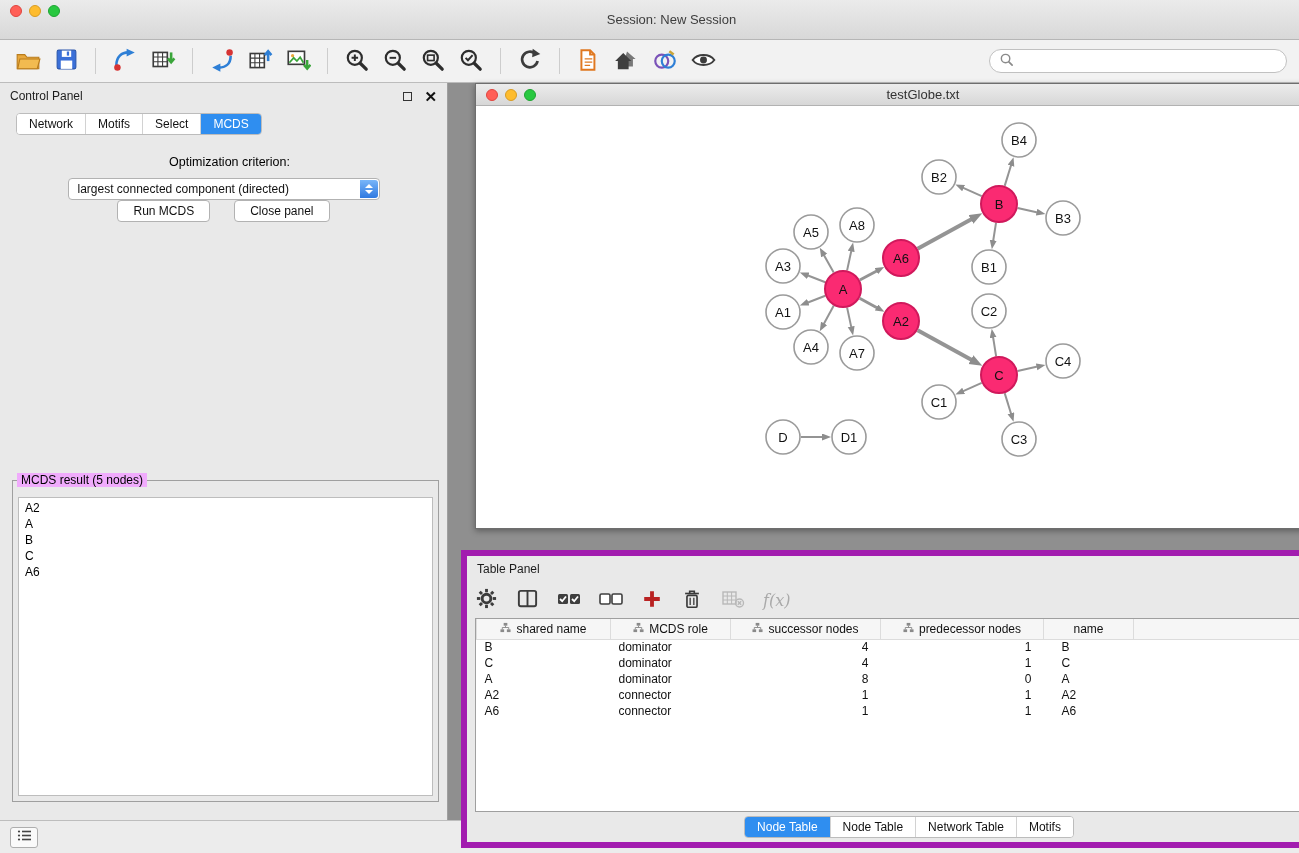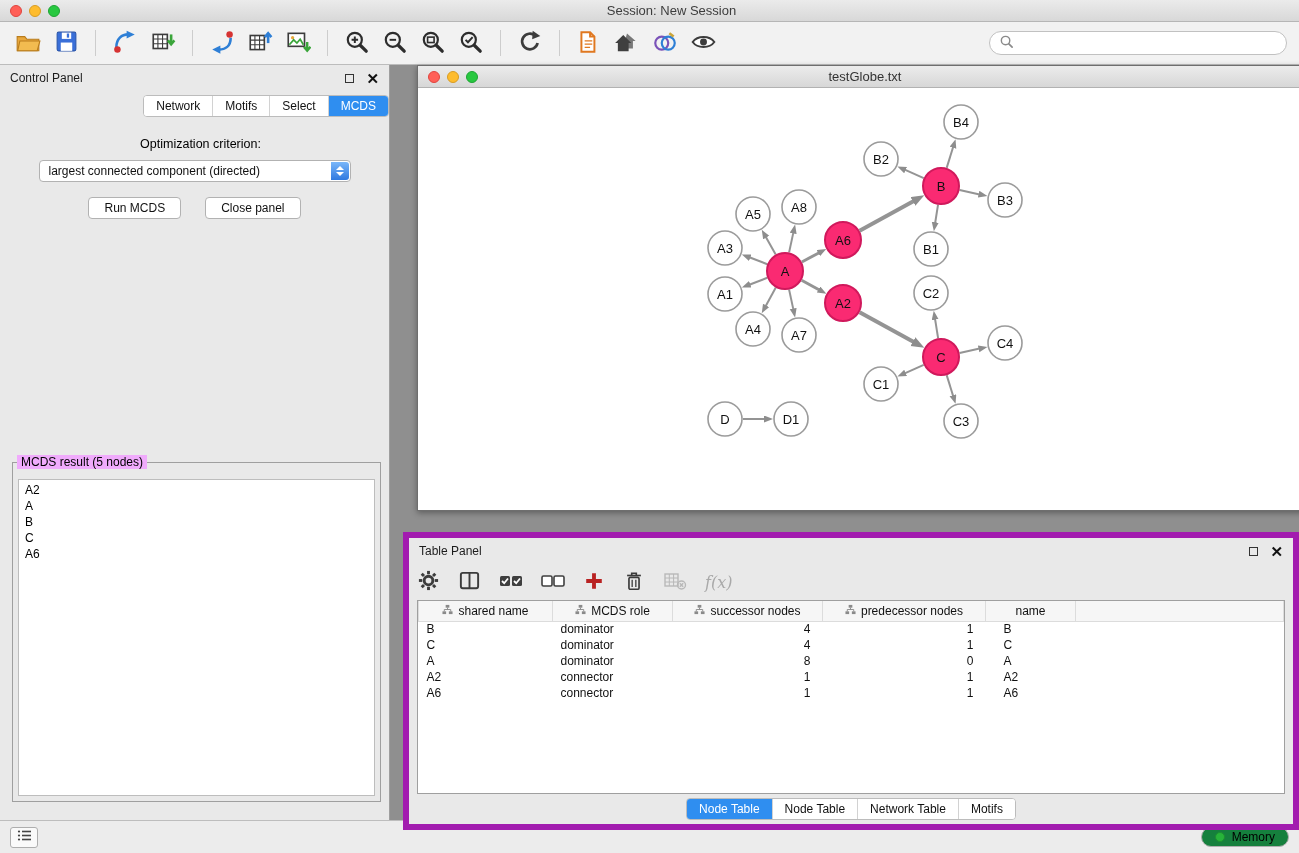--- a/index.html
+++ b/index.html
@@ -1,55 +1,55 @@
 <!DOCTYPE html>
 <html><head>
 <meta charset="utf-8">
 <style>
   * { margin:0; padding:0; box-sizing:border-box; }
   html,body { width:1299px; height:853px; overflow:hidden; }
   body { font-family:"Liberation Sans", sans-serif; font-size:13px; background:#ececec; color:#111; }
   .app { position:relative; width:1299px; height:853px; display:flex; flex-direction:column; }
 
   
-  .titlebar { height:22px; background:linear-gradient(#ebebeb,#d8d8d8); border-bottom:1px solid #b6b6b6; position:relative; display:flex; align-items:center; flex:0 0 auto;padding-left:44px; }
+  .titlebar { height:40px; background:linear-gradient(#ebebeb,#d8d8d8); border-bottom:1px solid #b6b6b6; position:relative; display:flex; align-items:center; flex:0 0 auto;padding-left:44px; }
   .traffic { position:absolute; left:10px; top:5px; display:flex; gap:7px; }
   .light { width:12px; height:12px; border-radius:50%; display:inline-block; }
   .light.red { background:#ff5f57; border:1px solid #e0443e; }
   .light.yellow { background:#febc2e; border:1px solid #d89c23; }
   .light.green { background:#28c840; border:1px solid #1ea433; }
   .win-title { flex:1; text-align:center; font-size:13px; color:#3d3d3d; }
 
   
   .toolbar { height:43px; background:#f2f2f2; border-bottom:1px solid #bcbcbc; display:flex; align-items:center; padding:0 12px; gap:6px; flex:0 0 auto; }
   .tool-btn { width:32px; height:32px; display:flex; align-items:center; justify-content:center; background:transparent; border:none; cursor:pointer; }
   .tool-sep { width:1px; height:26px; background:#cdcdcd; margin:0 7px; }
   .search-box { margin-left:auto; width:298px; height:24px; border:1px solid #c1c1c1; border-radius:12px; background:#fff; display:flex; align-items:center; padding:0 9px; gap:5px; }
   .search-box input { border:none; outline:none; flex:1; font-size:12px; background:transparent; font-family:"Liberation Sans",sans-serif; }
 
   
   .main { flex:1; display:flex; min-height:0; }
 
   
-  .control-panel { width:390px; background:#e9e9e9; border-right:1px solid #9f9f9f; position:relative; flex:0 0 auto; }
+  .control-panel { width:448px; background:#e9e9e9; border-right:1px solid #9f9f9f; position:relative; flex:0 0 auto; }
   .panel-header { height:26px; display:flex; align-items:center; padding:0 10px; font-size:12px; color:#1c1c1c; }
   .hdr-icons { margin-left:auto; display:flex; gap:12px; align-items:center; }
   .float-icon { width:9px; height:9px; border:1.5px solid #333; display:inline-block; }
   .close-icon { font-size:15px; font-weight:bold; color:#111; line-height:1; }
-  .cp-tabs { display:flex; justify-content:flex-end; padding:4px 0 8px; }
+  .cp-tabs { display:flex; justify-content:flex-start; padding:4px 16px 8px; }
   .seg { display:inline-flex; border:1px solid #bcbcbc; border-radius:4px; overflow:hidden; background:#fff; }
   .seg-btn { font-size:12px; padding:3px 12px; border:none; background:#fff; color:#111; border-left:1px solid #d2d2d2; cursor:pointer; font-family:"Liberation Sans",sans-serif; }
   .seg-btn:first-child { border-left:none; }
   .seg-btn.selected { background:#2f8ef0; color:#fff; }
   .opt-label { text-align:center; font-size:12.5px; margin-top:12px; color:#000;padding-left:12px; }
   .dropdown { margin:9px auto 0; width:312px; height:22px; background:#fff; border:1px solid #b2b2b2; border-radius:4px; display:flex; align-items:center; position:relative; font-size:12px; padding:0 22px 0 9px; cursor:pointer; }
   .stepper { position:absolute; right:1px; top:1px; bottom:1px; width:18px; background:linear-gradient(#79b6f9,#2f79e0); border-radius:0 3px 3px 0; display:flex; flex-direction:column; align-items:center; justify-content:center; gap:2px; }
   .chev-up { width:0; height:0; border-left:4px solid transparent; border-right:4px solid transparent; border-bottom:4px solid #fff; }
   .chev-down { width:0; height:0; border-left:4px solid transparent; border-right:4px solid transparent; border-top:4px solid #fff; }
-  .btn-row { display:flex; justify-content:center; gap:24px; margin-top:15px; }
+  .btn-row { display:flex; justify-content:center; gap:24px; }
   .mac-btn { font-size:12px; padding:3px 15px; background:#fff; border:1px solid #b2b2b2; border-radius:4px; color:#111; cursor:pointer; font-family:"Liberation Sans",sans-serif; }
   .result-fieldset { position:absolute; left:12px; right:8px; top:390px; bottom:18px; border:1px solid #9f9f9f; background:#e9e9e9; }
   .result-fieldset legend { font-size:12px; padding:0 4px; margin-left:4px; color:#000; background:#f0abfc; }
   .result-inner { position:absolute; left:5px; right:5px; top:10px; bottom:5px; background:#fff; border:1px solid #bdbdbd; overflow:auto; padding:2px 6px; }
   .result-item { font-size:12px; line-height:16px; color:#000; }
 
   
   .workspace { flex:1; position:relative; background:#8f8f8f; min-width:0; }
   .network-window { position:absolute; left:27px; top:0; width:896px; height:446px; background:#ffffff; border:1px solid #6e6e6e; box-shadow:0 2px 6px rgba(0,0,0,.35); }
   .net-titlebar { height:22px; background:linear-gradient(#ececec,#d7d7d7); border-bottom:1px solid #b2b2b2; position:relative; display:flex; align-items:center; }

